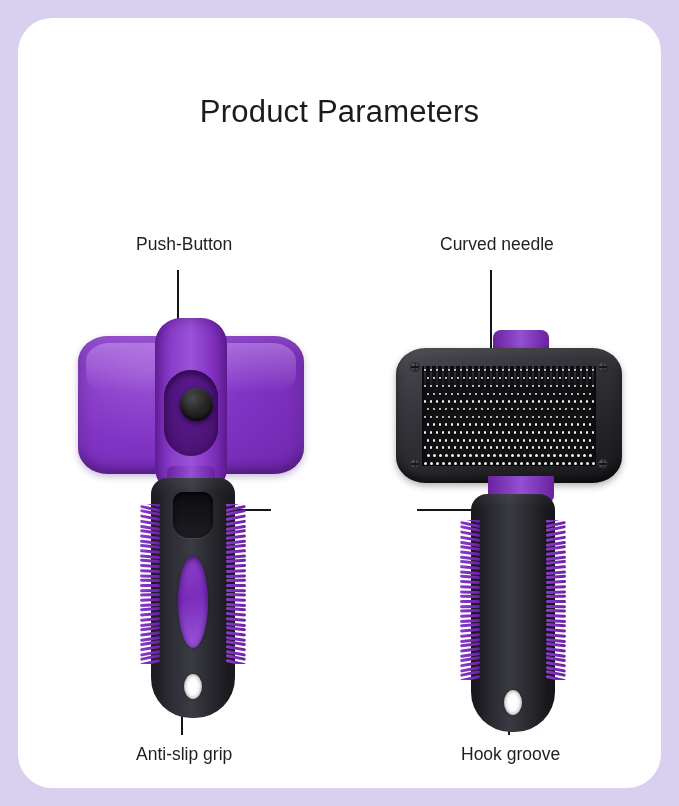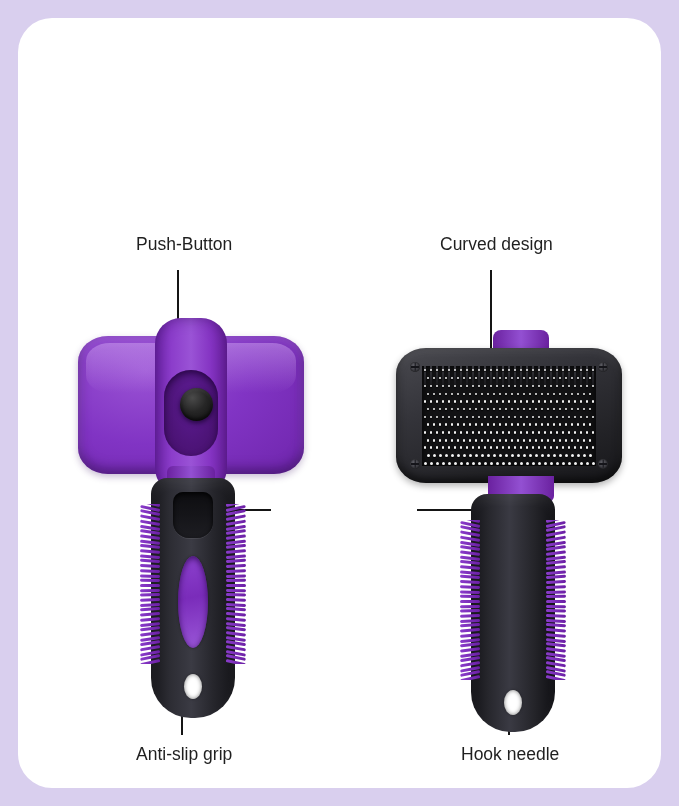--- a/index.html
+++ b/index.html
@@ -192,29 +192,30 @@
   #handle-right .handle-core{
     height:238px;
     background:linear-gradient(90deg,#121216 0%,#26262c 20%,#3a3a43 46%,#242429 76%,#0f0f13 100%);
   }
 </style>
 </head>
 <body>
 
 <div id="infographic">
 
+  <div id="page-title">Product Parameters</div>
 
   <div class="callout" style="left:118px;top:216px;">Push-Button</div>
 
-  <div class="callout" style="left:422px;top:216px;">Curved design</div>
+  <div class="callout" style="left:422px;top:216px;">Curved needle</div>
 
 
   <div class="callout" style="left:118px;top:726px;">Anti-slip grip</div>
 
-  <div class="callout" style="left:443px;top:726px;">Hook needle</div>
+  <div class="callout" style="left:443px;top:726px;">Hook groove</div>
 
   <div class="leader-v" style="left:159px;top:252px;height:134px;"></div>
 
   <div class="leader-v" style="left:472px;top:252px;height:146px;"></div>
 
   <div class="leader-h" style="left:187px;top:491px;width:66px;"></div>
 
   <div class="leader-h" style="left:399px;top:491px;width:82px;"></div>
 
   <div class="leader-v" style="left:163px;top:655px;height:62px;"></div>

